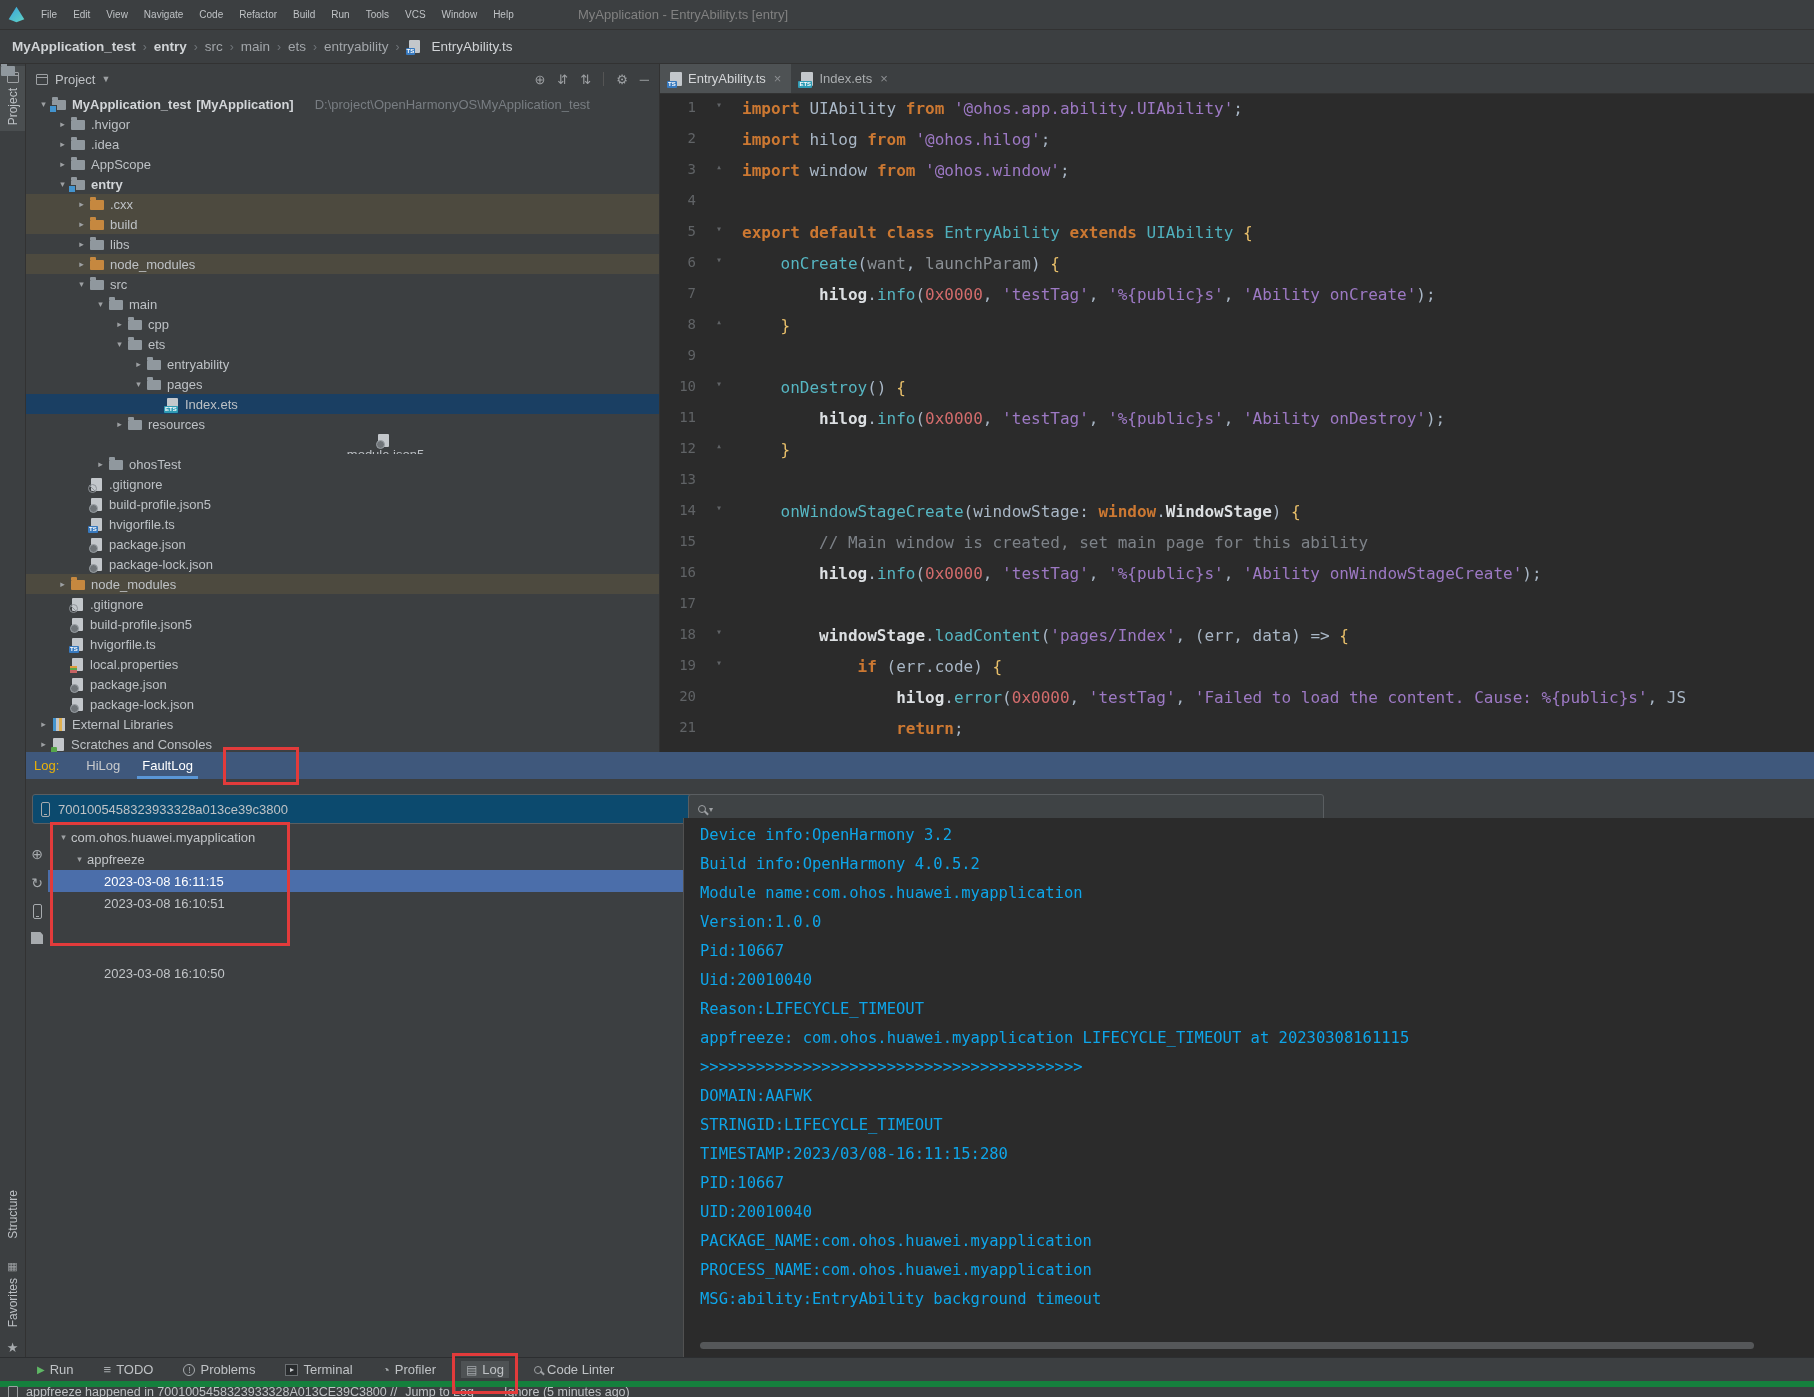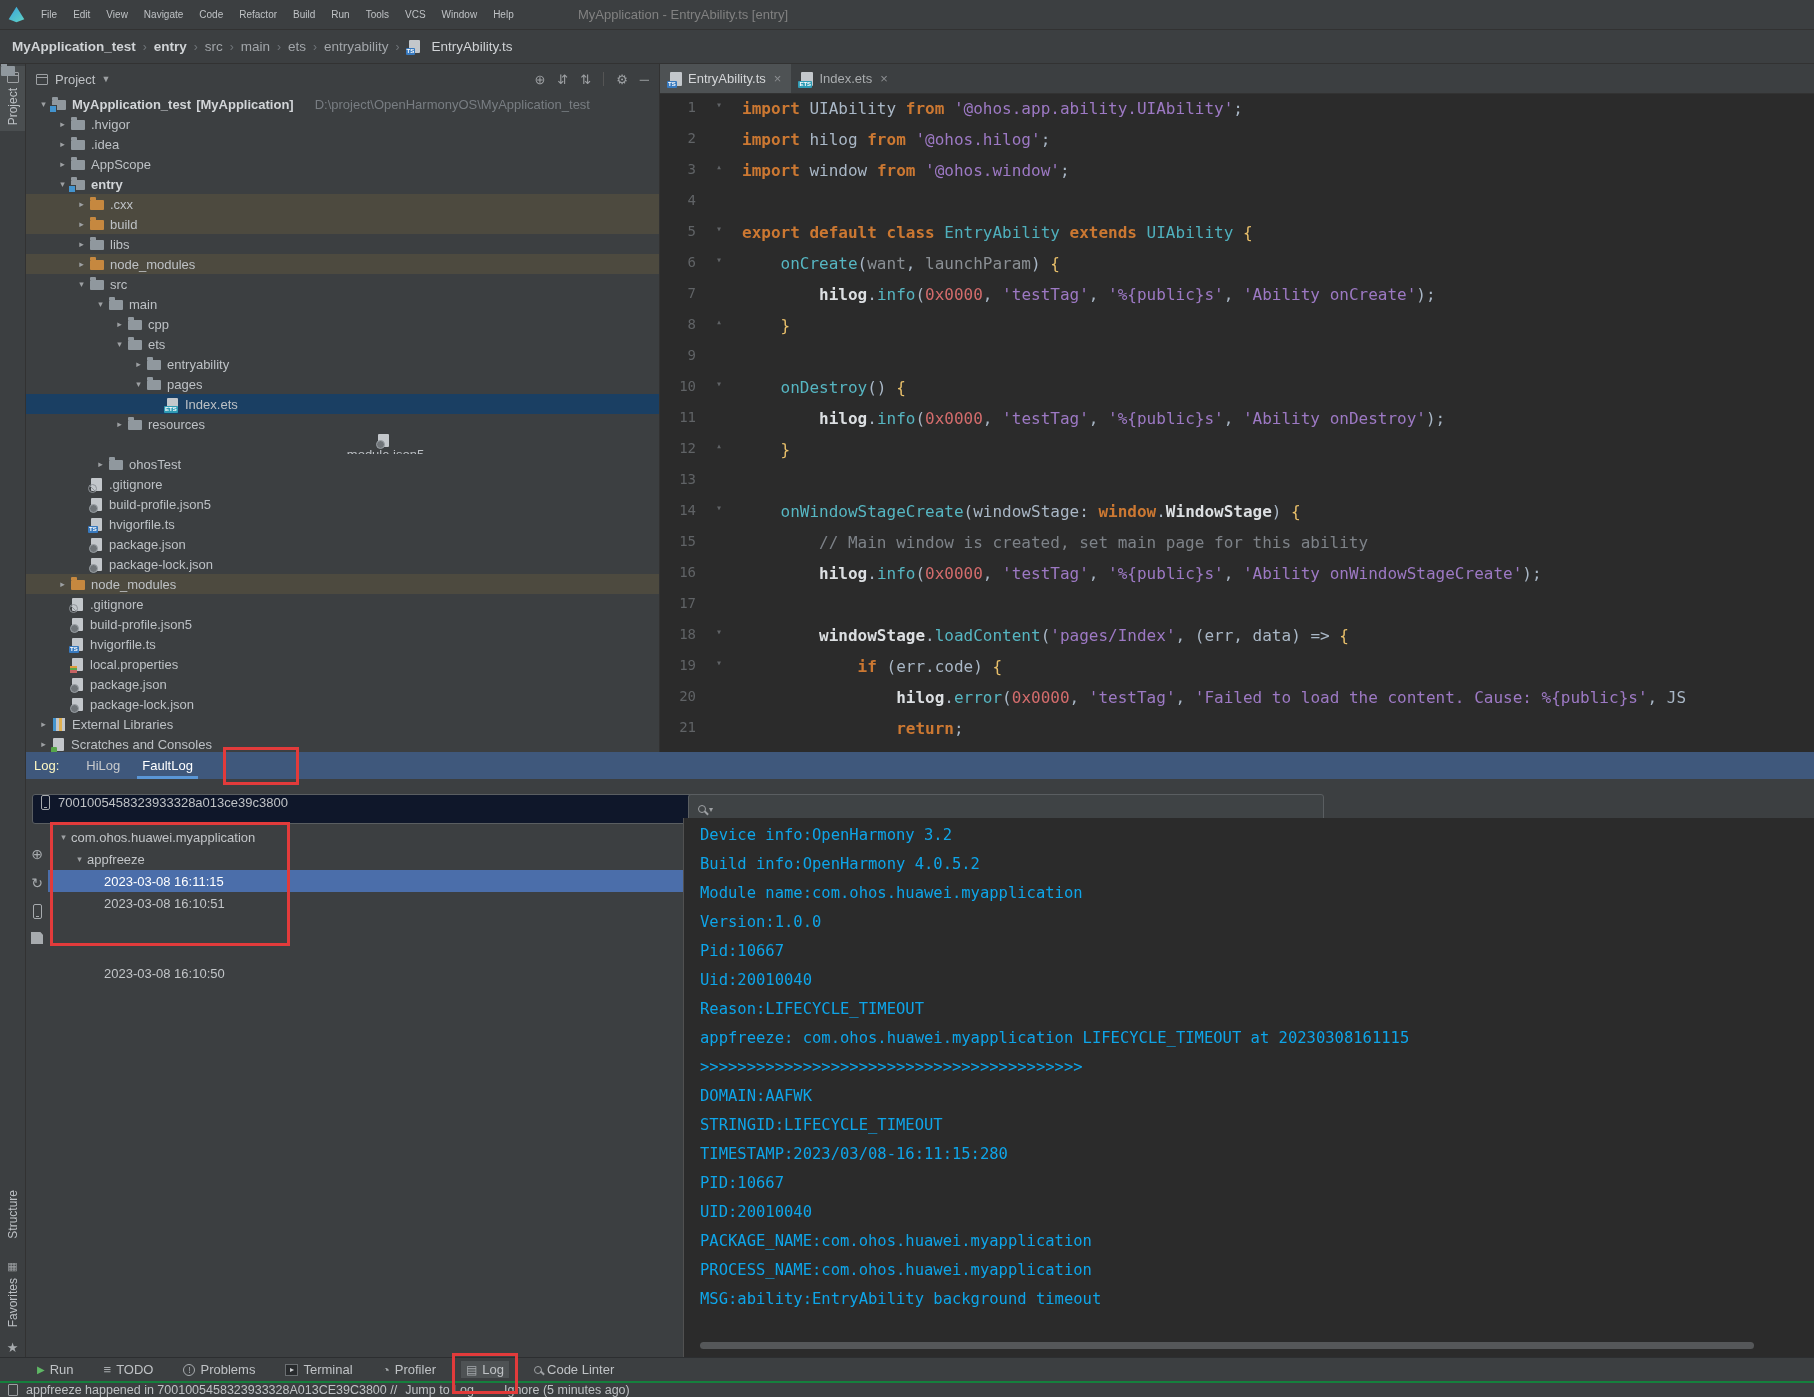--- a/index.html
+++ b/index.html
@@ -109,26 +109,26 @@
   .c-idb { color:#dcdfe2; font-weight:bold; }
   .c-gry { color:#8a8f94; }
   .c-cmt { color:#7d8288; }
   .c-br  { color:#e8bf6a; }
   .c-pl  { color:#a9b7c6; }
 
   
   .logwin { position:absolute; left:26px; top:752px; right:0; height:605px; background:#3c3f41; }
   .band { position:absolute; left:0; top:0; width:100%; height:27px; background:#3f587c;
           display:flex; align-items:center; padding-left:8px; }
-  .band-label { color:#fef9c3; font-size:13px; margin-right:16px; }
+  .band-label { color:#eab308; font-size:13px; margin-right:16px; }
   .band-tab { color:#c9cbcd; font-size:13px; padding:0 11px; height:27px; line-height:27px; position:relative; }
   .band-tab.active { color:#fff; }
   .band-tab.active::after { content:""; position:absolute; left:6px; right:6px; bottom:0; height:3px; background:#5a96d6; }
-  .combo { position:absolute; left:6px; top:42px; width:712px; height:30px; background:#0f172a;
-           border:1px solid #5a5e61; border-radius:3px; display:flex; align-items:flex-start; gap:8px;
+  .combo { position:absolute; left:6px; top:42px; width:712px; height:30px; background:#0c4a6e;
+           border:1px solid #5a5e61; border-radius:3px; display:flex; align-items:center; gap:8px;
            padding:0 8px; color:#bfc2c5; font-size:13px; }
   .combo .caret { margin-left:auto; font-size:9px; color:#9da0a3; }
   .search { position:absolute; left:662px; top:42px; width:636px; height:30px; background:#3f4345;
             border:1px solid #5a5e61; border-radius:3px; display:flex; align-items:center; gap:3px; padding:0 9px; }
   .tiny-caret { font-size:8px; color:#9da0a3; }
   .side { position:absolute; left:0; top:94px; width:22px; display:flex; flex-direction:column;
           align-items:center; gap:13px; color:#a7abae; font-size:14px; }
   .fpanel { position:absolute; left:22px; top:74px; width:635px; bottom:0; background:#3c3f41; }
   .frow { height:22px; display:flex; align-items:center; color:#c2c5c8; font-size:13px; white-space:nowrap; }
   .frow.selected { background:#4b6eaa; color:#fff;text-align:right; }
@@ -146,21 +146,21 @@
   .bt-item { display:flex; align-items:center; gap:5px; position:relative; padding:1px 5px; }
   .bt-item.active { background:#4e5254; }
   .run-ico { color:#5fb865; font-size:10px; }
   .todo-ico { font-size:13px; color:#a7abae; }
   .prob-ico { width:12px; height:12px; border:1px solid #a7abae; border-radius:50%; font-size:9px;
               line-height:11px; text-align:center; color:#a7abae; }
   .term-ico { width:13px; height:12px; background:#282b2d; border:1px solid #6b6f72; color:#cfd2d4;
               font-size:8px; line-height:10px; text-align:center; }
   .glyph-ico { font-size:12px; color:#a7abae; }
   .statusbar { position:absolute; left:0; top:1381px; width:100%; height:16px; background:#3c3f41;
-               border-top:2px solid #15803d; display:flex; align-items:center; gap:8px;
+               border-top:6px solid #15803d; display:flex; align-items:center; gap:8px;
                padding-left:8px; font-size:12.5px; color:#bfc2c5; z-index:3;}
   .sb-ico { width:10px; height:12px; border:1px solid #9da0a3; border-radius:1px; flex:none; }
   .sb-gap { width:14px; }
 
   
   .red-box { position:absolute; border:3px solid #e23b3b; pointer-events:none; z-index:9; }
   .red-box.faultlog { left:92px; top:-5px; width:76px; height:38px; }
   .red-box.ftree { left:2px; top:-4px; width:240px; height:124px; }
   .red-box.logbtn { left:-9px; top:-8px; width:66px; height:41px; }
 </style>

